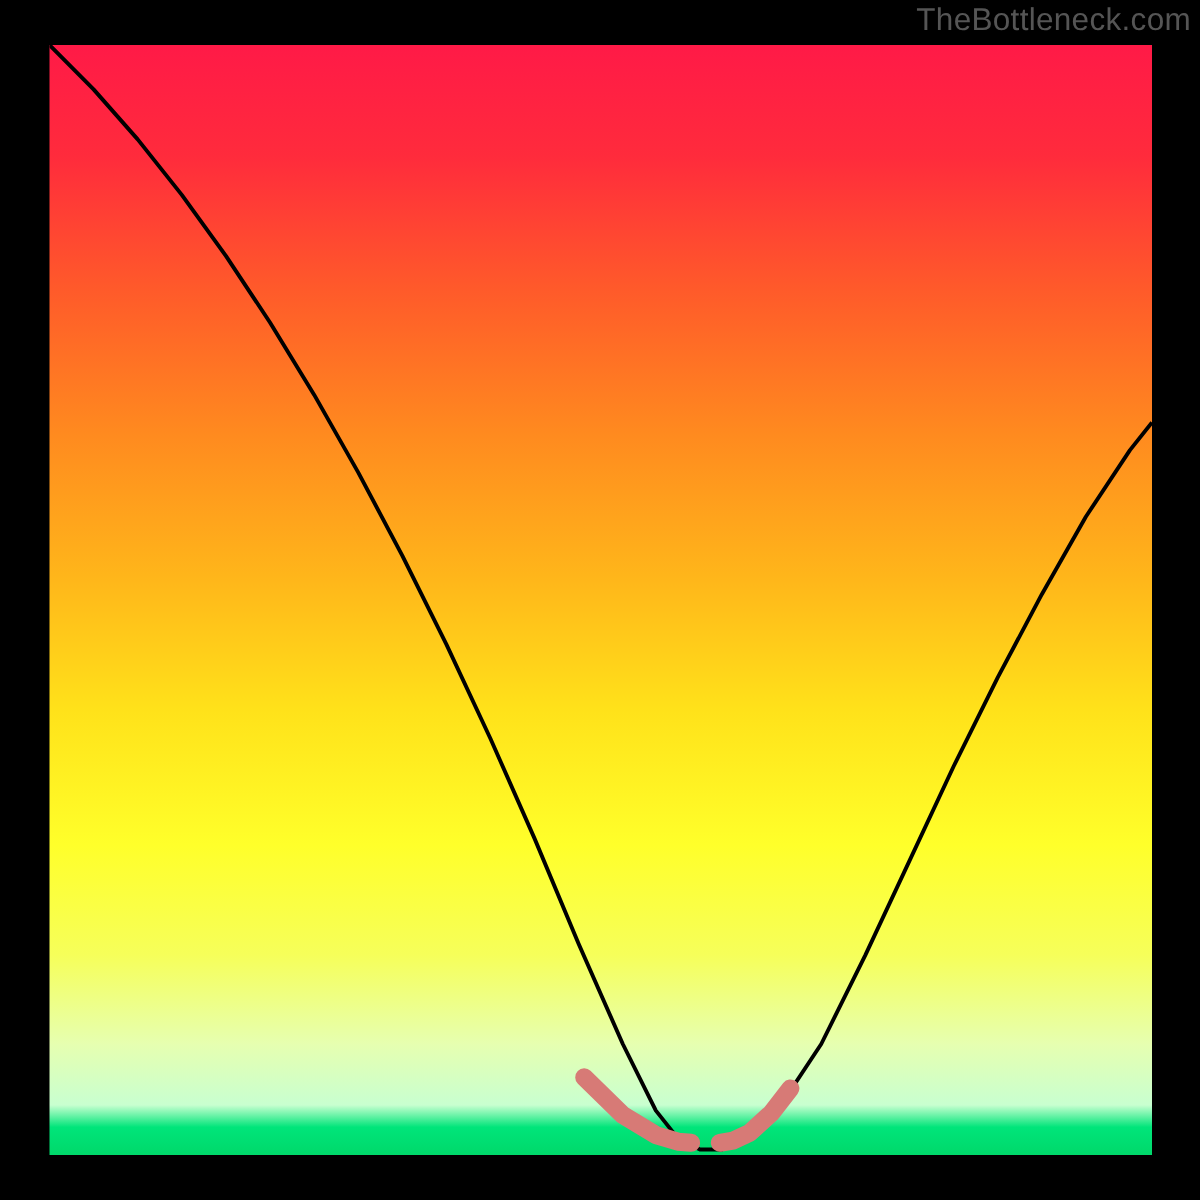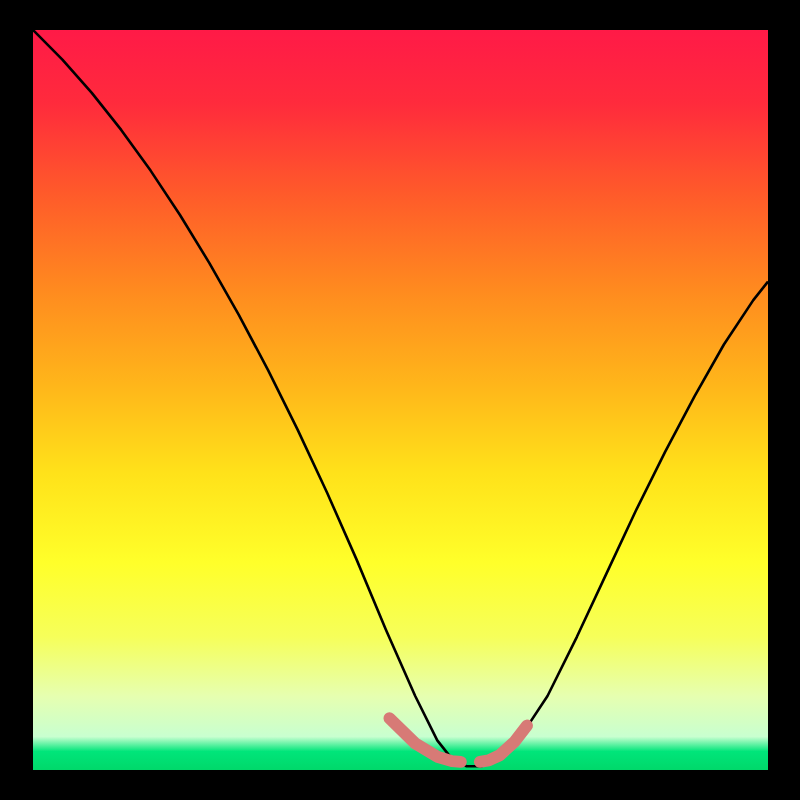--- a/index.html
+++ b/index.html
@@ -28,20 +28,21 @@
     z-index: 10;
   }
   svg {
     display: block;
   }
 </style>
 </head>
 <body>
 
 <div class="frame">
+  <div class="watermark">TheBottleneck.com</div>
   <svg id="chart-svg" width="800" height="800" viewBox="0 0 800 800">
     <defs>
       <linearGradient id="bg-grad" x1="0" y1="0" x2="0" y2="1">
           <stop offset="0%" stop-color="#ff1a47"></stop>
           <stop offset="10%" stop-color="#ff2b3c"></stop>
           <stop offset="22%" stop-color="#ff5a2a"></stop>
           <stop offset="35%" stop-color="#ff8a1f"></stop>
           <stop offset="48%" stop-color="#ffb61a"></stop>
           <stop offset="60%" stop-color="#ffe21a"></stop>
           <stop offset="72%" stop-color="#ffff2a"></stop>

